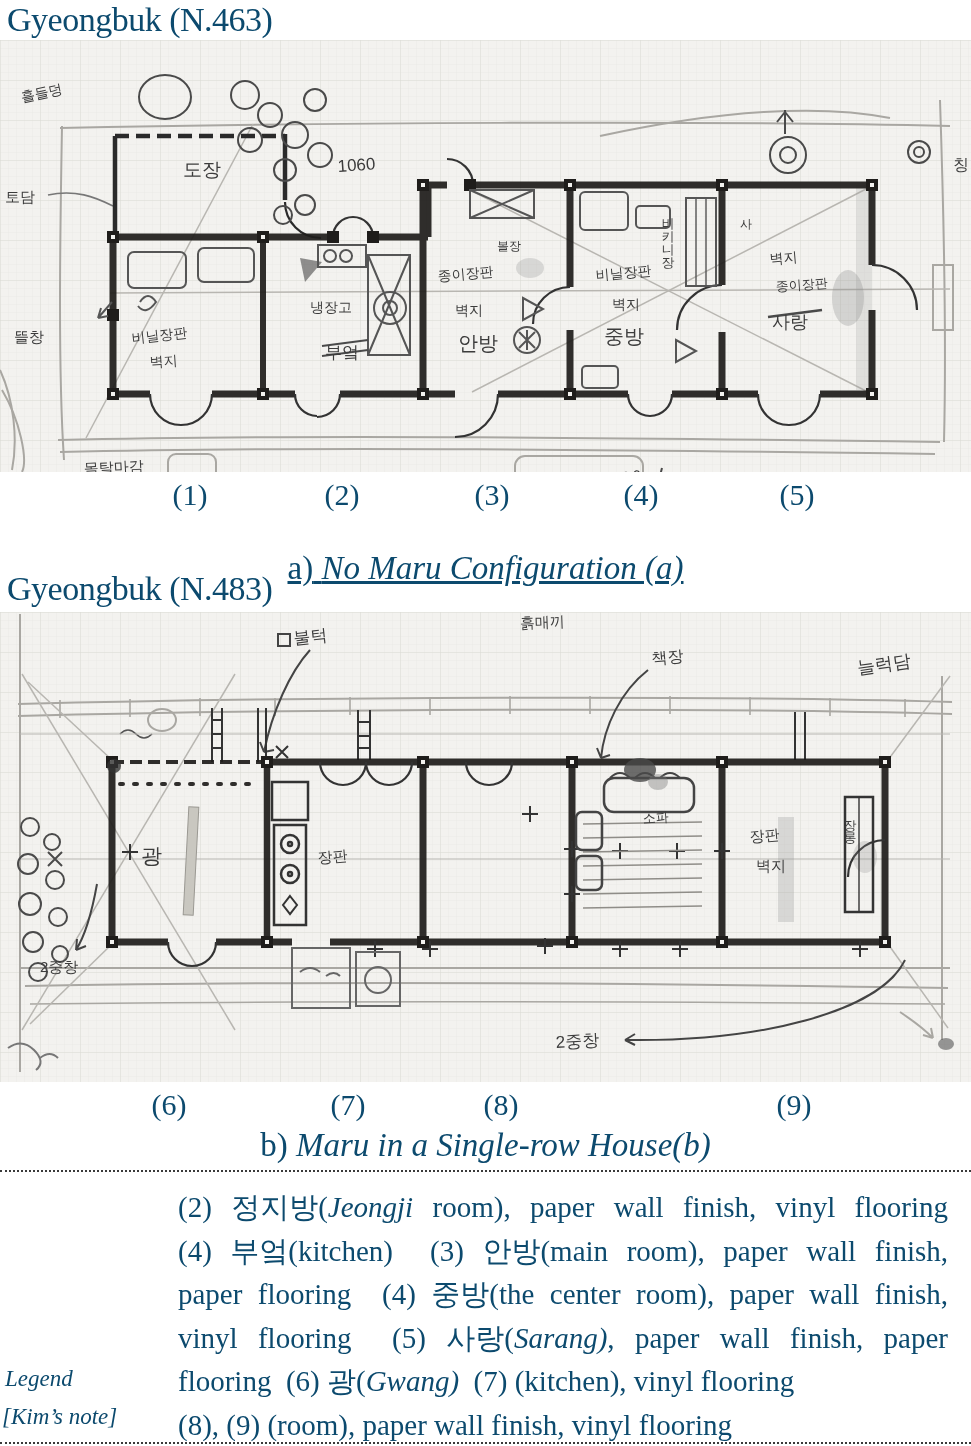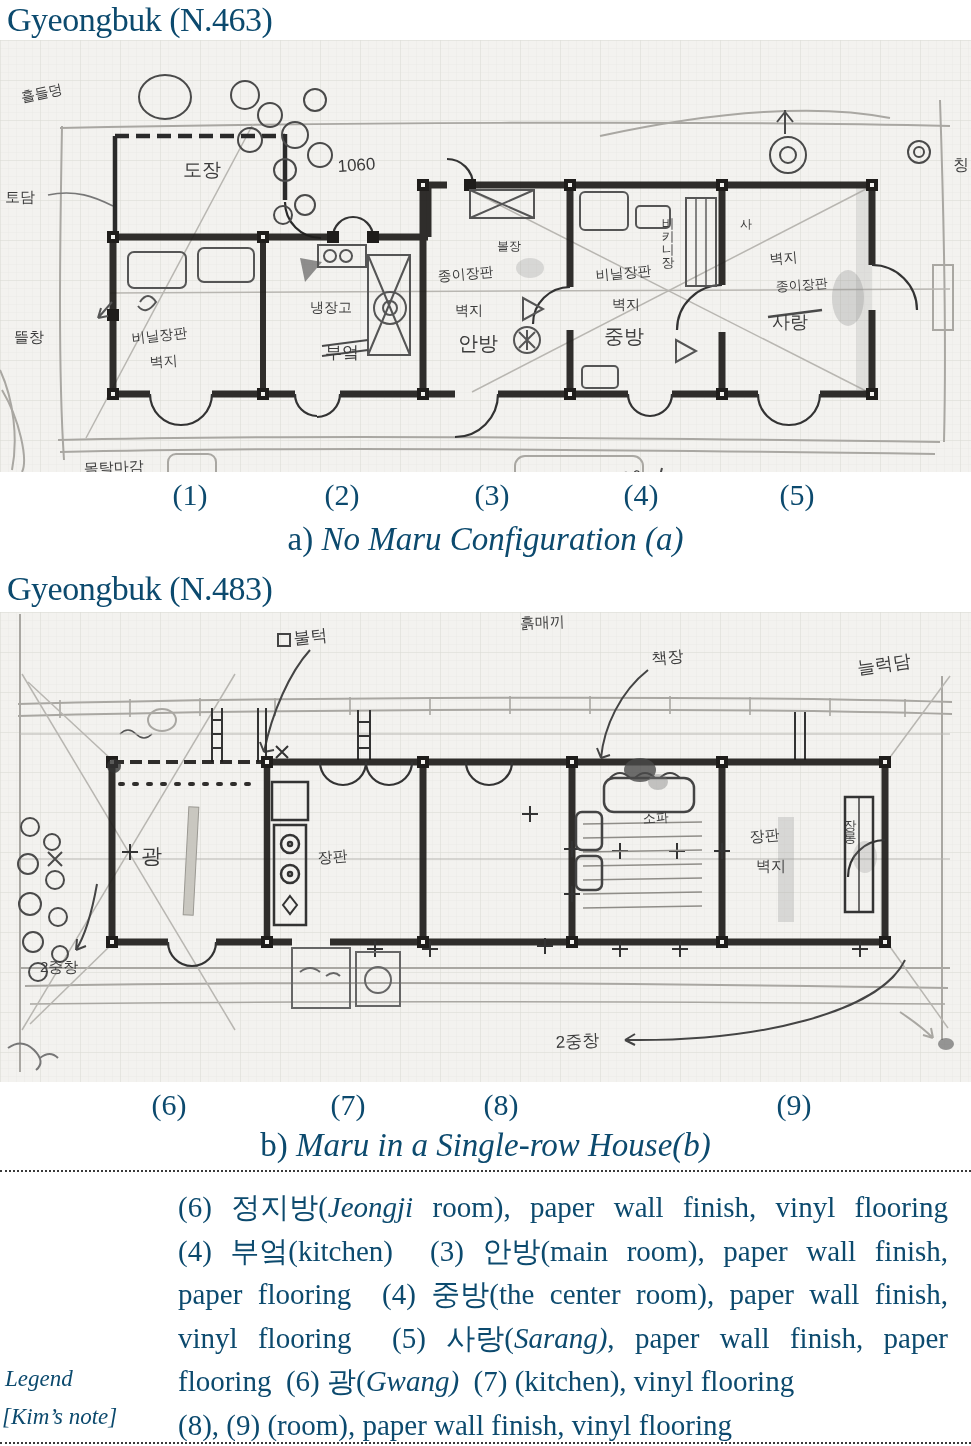--- a/index.html
+++ b/index.html
@@ -226,21 +226,21 @@
   </svg>
 
   <div class="numrow" style="top:478px;">
     <span style="left:190px;">(1)</span>
     <span style="left:342px;">(2)</span>
     <span style="left:492px;">(3)</span>
     <span style="left:641px;">(4)</span>
     <span style="left:797px;">(5)</span>
   </div>
 
-  <div class="caption" style="top:521px;"><span>a)</span> <span class="it">No Maru Configuration (a)</span></div>
+  <div class="caption" style="top:550px;text-decoration:underline;"><span>a)</span> <span class="it">No Maru Configuration (a)</span></div>
 
   <div class="heading" style="top:570px;">Gyeongbuk (N.483)</div>
 
   <svg class="plan" style="top:612px;" width="971" height="470" viewBox="0 0 971 470">
     <defs>
       <pattern id="g8b" width="8" height="8" patternUnits="userSpaceOnUse">
         <path d="M8 0H0V8" fill="none" stroke="#e4e3df" stroke-width="0.6"></path>
       </pattern>
       <pattern id="g40b" width="40" height="40" patternUnits="userSpaceOnUse">
         <path d="M40 0H0V40" fill="none" stroke="#d8d7d1" stroke-width="0.8"></path>
@@ -447,21 +447,21 @@
     <span style="left:501px;">(8)</span>
     <span style="left:794px;">(9)</span>
   </div>
 
   <div class="caption" style="top:1127px;text-align:center;"><span>b)</span> <span class="it">Maru in a Single-row House(b)</span></div>
 
   <div class="dotline" style="top:1170px;"></div>
   <div class="dotline" style="top:1442px;"></div>
 
   <div class="legend">
-    <div class="line just"><span>(6) 정지방(</span><span class="it">Jeongji</span><span> room), paper wall finish, vinyl flooring</span></div>
+    <div class="line just"><span>(2) 정지방(</span><span class="it">Jeongji</span><span> room), paper wall finish, vinyl flooring</span></div>
     <div class="line just"><span>(4) 부엌(kitchen)  (3) 안방(main room), paper wall finish,</span></div>
     <div class="line just"><span>paper flooring  (4) 중방(the center room), paper wall finish,</span></div>
     <div class="line just"><span>vinyl flooring  (5) 사랑(</span><span class="it">Sarang)</span><span>, paper wall finish, paper</span></div>
     <div class="line"><span>flooring  (6) 광(</span><span class="it">Gwang)</span><span>  (7) (kitchen), vinyl flooring</span></div>
     <div class="line"><span>(8), (9) (room), paper wall finish, vinyl flooring</span></div>
   </div>
   <div class="sideLabel" style="left:5px;top:1366px;">Legend</div>
   <div class="sideLabel" style="left:2px;top:1404px;">[Kim’s note]</div>
 
 </div>

